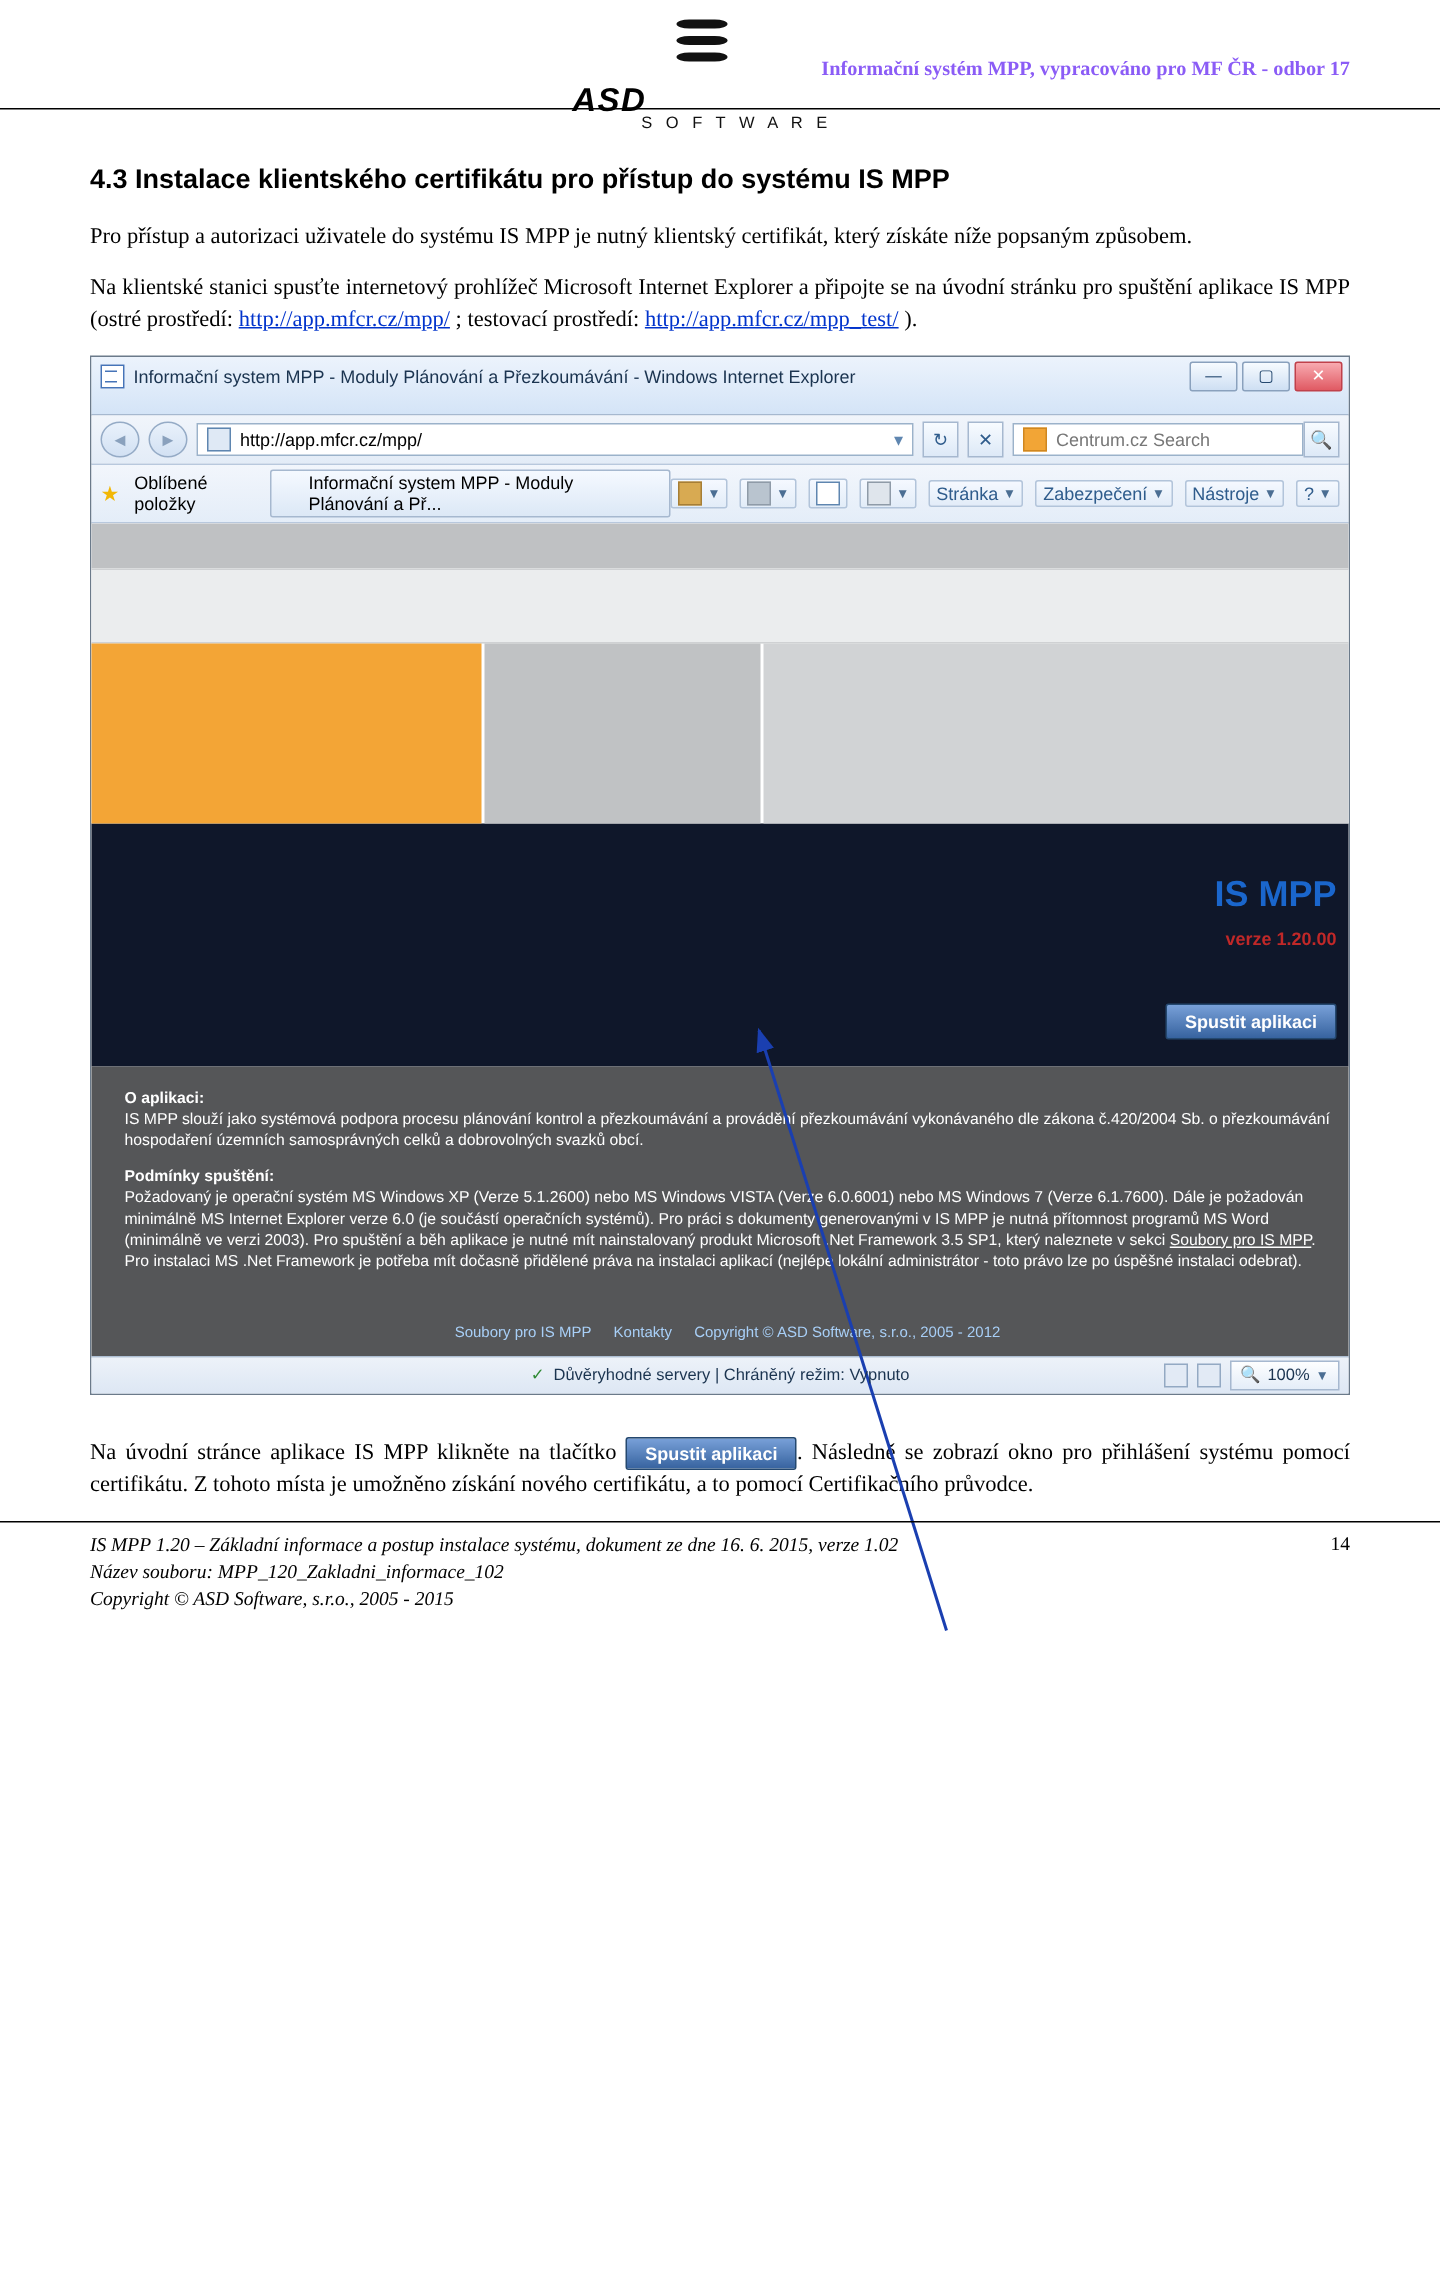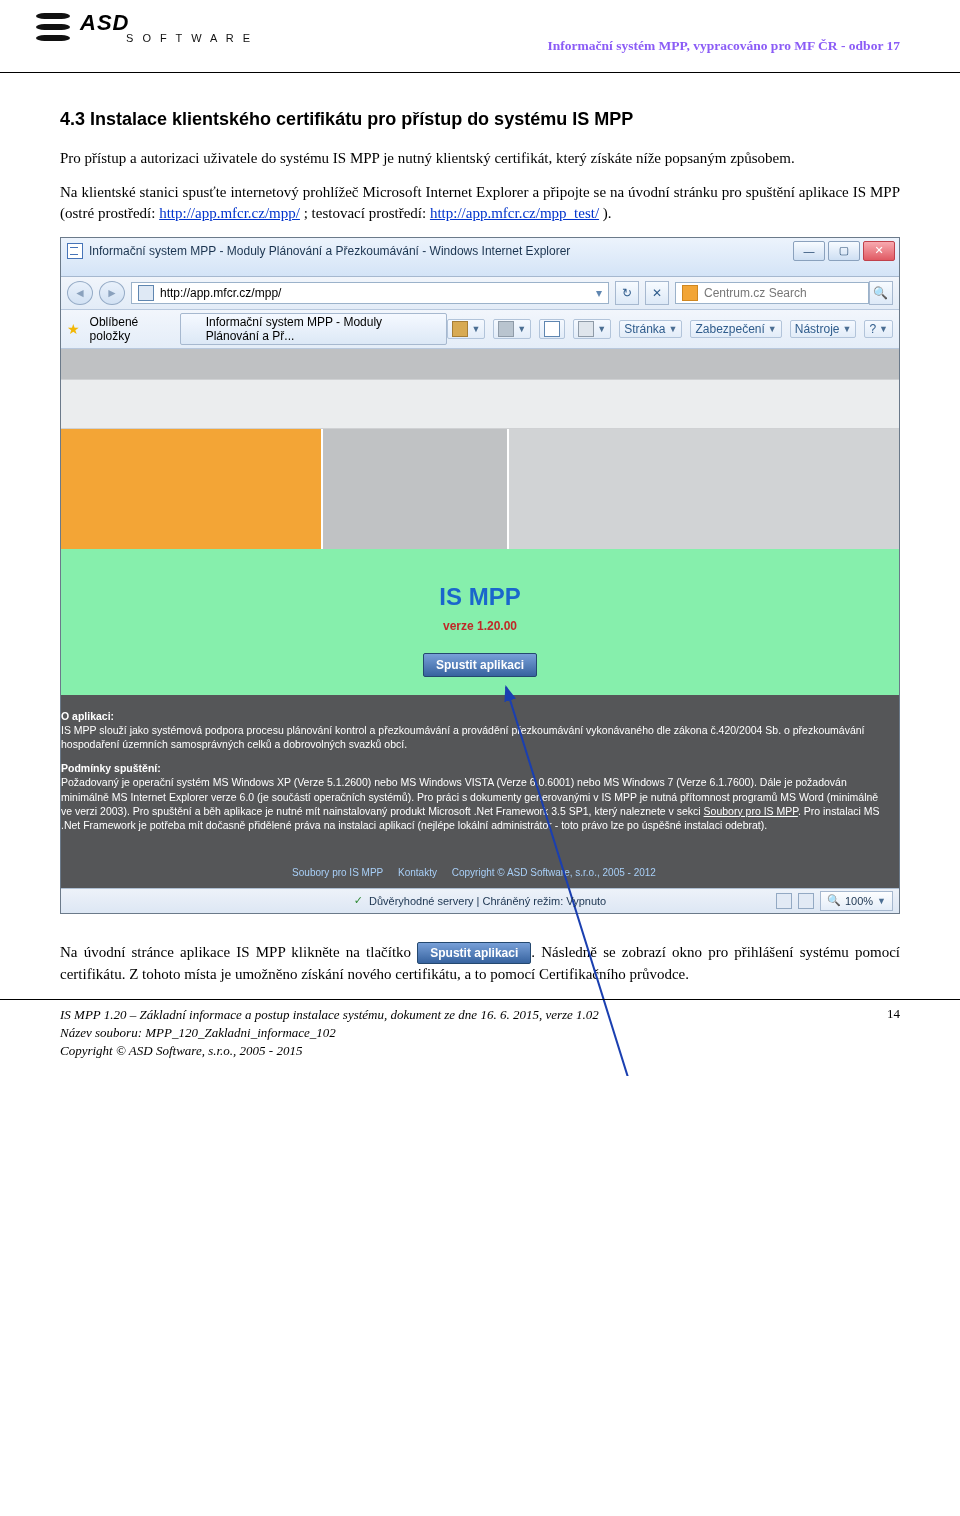--- a/index.html
+++ b/index.html
@@ -15,21 +15,21 @@
     position: relative;
     background: #fff;
   }
   
   .header {
     padding: 10px 60px 0 36px;
     border-bottom: 1px solid #000;
     position: relative;
     height: 62px;
   }
-  .logo-row { display: flex; align-items: center; gap: 10px; }
+  .logo-row { display: flex; align-items: center; gap: 10px; flex-direction: column; }
   .logo-mark {
     width: 34px; height: 34px; position: relative;
   }
   .logo-mark .arc { position:absolute; left:0; width:34px; height:6px; border-radius:50%/100%; background:#111; }
   .logo-mark .a1{top:3px;} .logo-mark .a2{top:14px;} .logo-mark .a3{top:25px;}
   .logo-text {
     font-family: Arial, sans-serif;
     font-weight: 800; letter-spacing: 1px; font-size: 22px; font-style: italic;
   }
   .logo-sub {
@@ -111,31 +111,31 @@
   .ie-content {
     background:#fff; position:relative;
   }
   .gray-strip1{height:30px;background:#bfc1c3;}
   .gray-strip2{height:48px;background:#ebedee;border-top:1px solid #cfd1d3;border-bottom:1px solid #cfd1d3;}
   .tiles{display:flex;gap:2px;padding:0;}
   .tile{height:120px;flex:1;}
   .tile.orange{background:#f3a536; flex:0 0 31%;}
   .tile.ga{background:#c0c2c4; flex:0 0 22%;}
   .tile.gb{background:#d1d3d5;}
-  .ismpp-panel{background:#86efac;text-align:center;padding:34px 8px 18px 8px;}
+  .ismpp-panel{background:#0f172a;text-align:right;padding:34px 8px 18px 8px;}
   .ismpp-title{font-family:Arial,sans-serif;color:#1a66cc;font-size:24px;font-weight:bold;margin-bottom:8px;}
-  .ismpp-version{font-family:Arial,sans-serif;color:#c02828;font-size:12px;font-weight:bold;margin-bottom:20px;}
+  .ismpp-version{font-family:Arial,sans-serif;color:#c02828;font-size:12px;font-weight:bold;margin-bottom:36px;}
   .run-btn{
     display:inline-block; background:linear-gradient(#78a0d8,#37639f);
     border:1px solid #24486f; color:#fff; font-family:Arial,sans-serif;
     font-size:12px; font-weight:bold; padding:4px 12px; border-radius:2px;
   }
   .dark-panel{
     background:#555658; color:#fff; font-family:Arial,sans-serif; font-size:10.5px;
-    padding:14px 12px 8px 0; line-height:1.35;
+    padding:14px 12px 8px 22px; line-height:1.35;
   }
   .dark-panel strong{font-weight:bold;}
   .dark-links{color:#a8cff7;text-align:center;margin-top:34px;font-size:10px;}
   .dark-links span{margin:0 6px;}
   .dark-panel u{text-decoration:underline;}
   .ie-status{
     display:flex; align-items:center; justify-content:space-between;
     background:linear-gradient(#edf2f9,#dde7f4); border-top:1px solid #aebfd3;
     height:24px; padding:0 6px; font-size:11px; color:#1b3450;
   }

